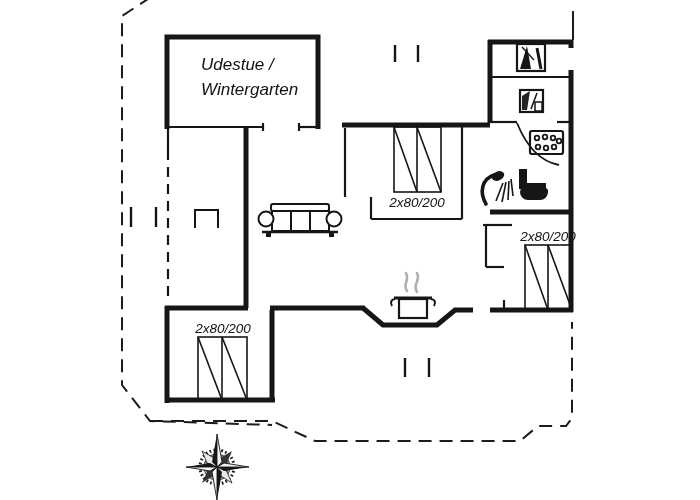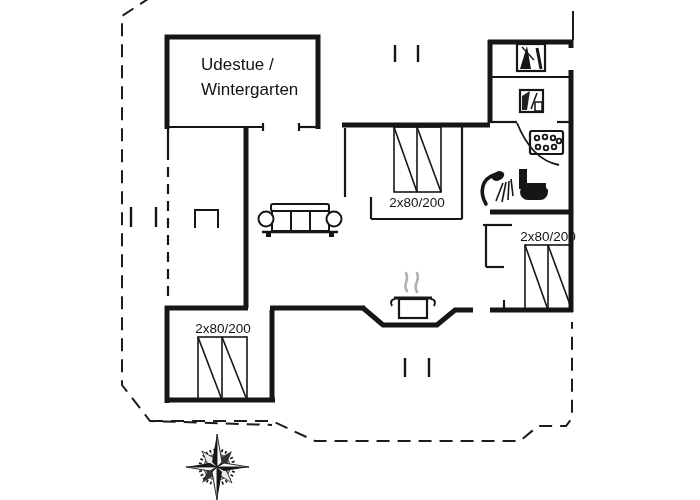--- a/index.html
+++ b/index.html
@@ -1,17 +1,17 @@
 <!DOCTYPE html>
 <html><head>
 <meta charset="utf-8">
 <style>
   html,body{margin:0;padding:0;background:#ffffff;}
   .stage{position:relative;width:656px;height:500px;background:#ffffff;overflow:hidden;
-         font-family:"Liberation Sans", sans-serif;}
+         font-family:"Liberation Sans", sans-serif;font-style:italic;}
   svg{position:absolute;left:0;top:0;}
   text{fill:#111;}
   .room-label{font-size:17px;}
   .bed-label{font-size:13.5px;}
 </style>
 </head>
 <body>
 
 <div class="stage">
 <svg width="700" height="500" viewBox="0 0 700 500">

